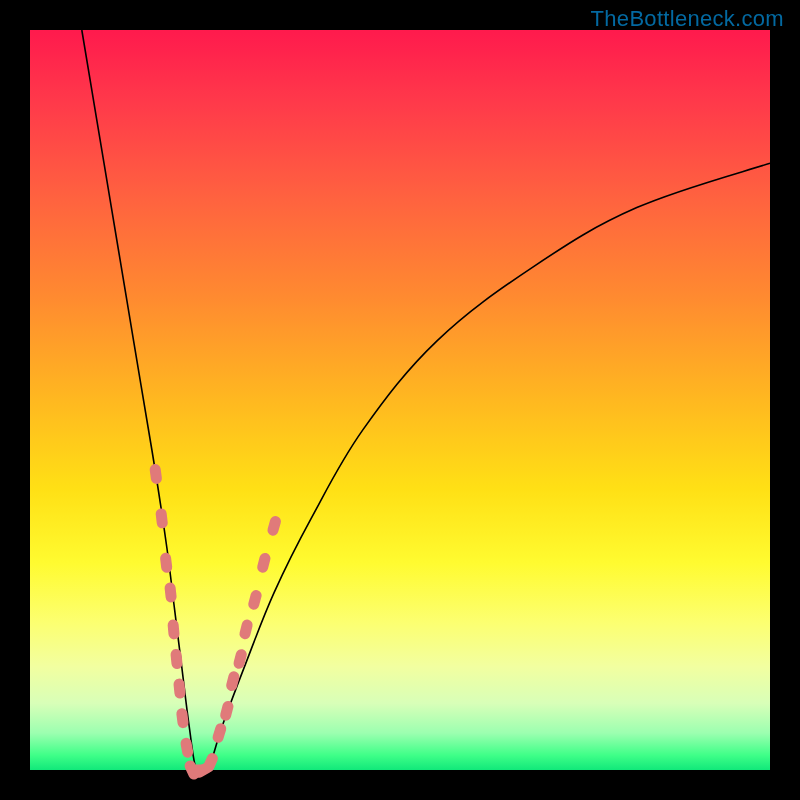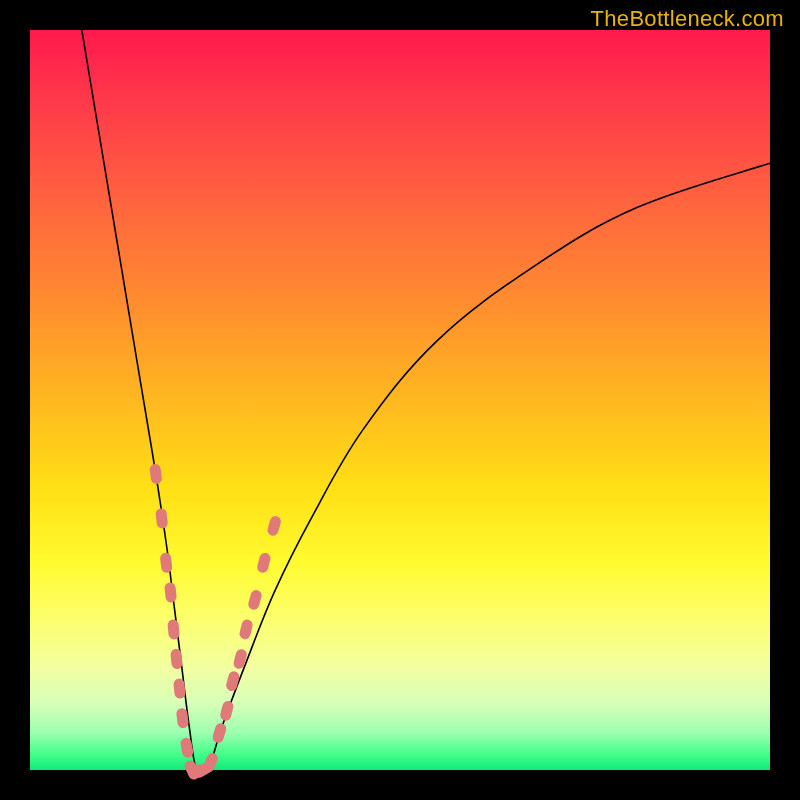--- a/index.html
+++ b/index.html
@@ -39,21 +39,21 @@
       #d8ffb8 91%,
       #9cffb0 95%,
       #3fff88 98%,
       #11e87a 100%
     );
   }
   .watermark {
     position: absolute;
     top: 6px;
     right: 16px;
-    color: #eab308;
+    color: #0369a1;
     font-size: 22px;
     font-weight: 500;
     letter-spacing: 0.3px;
     user-select: none;
   }
   svg.curve {
     position: absolute;
     top: 0;
     left: 0;
     width: 740px;

